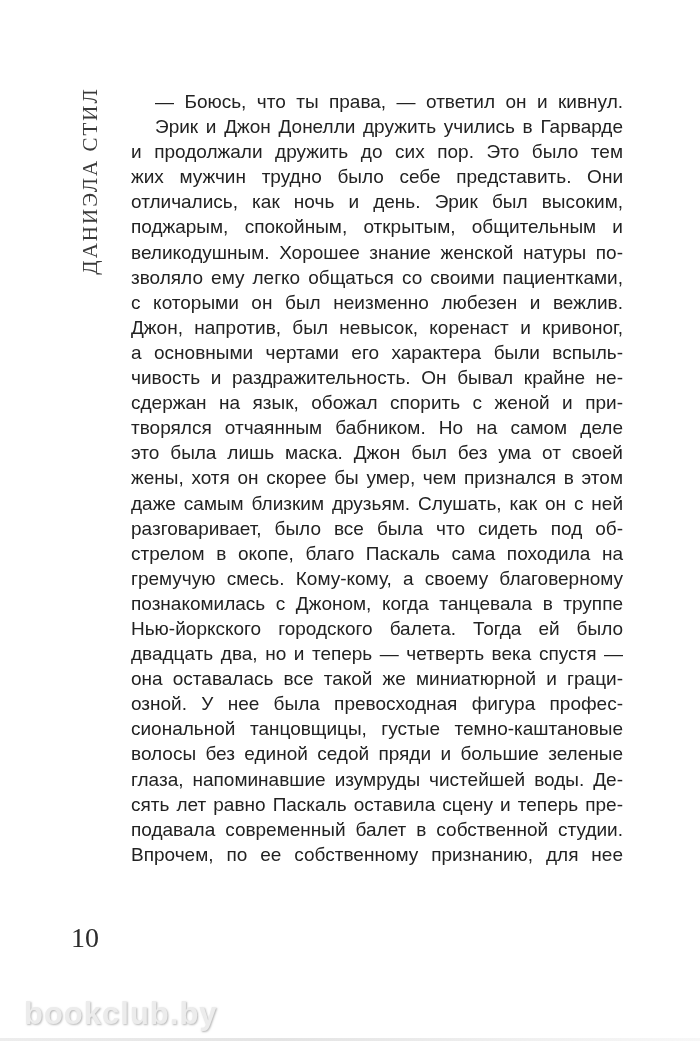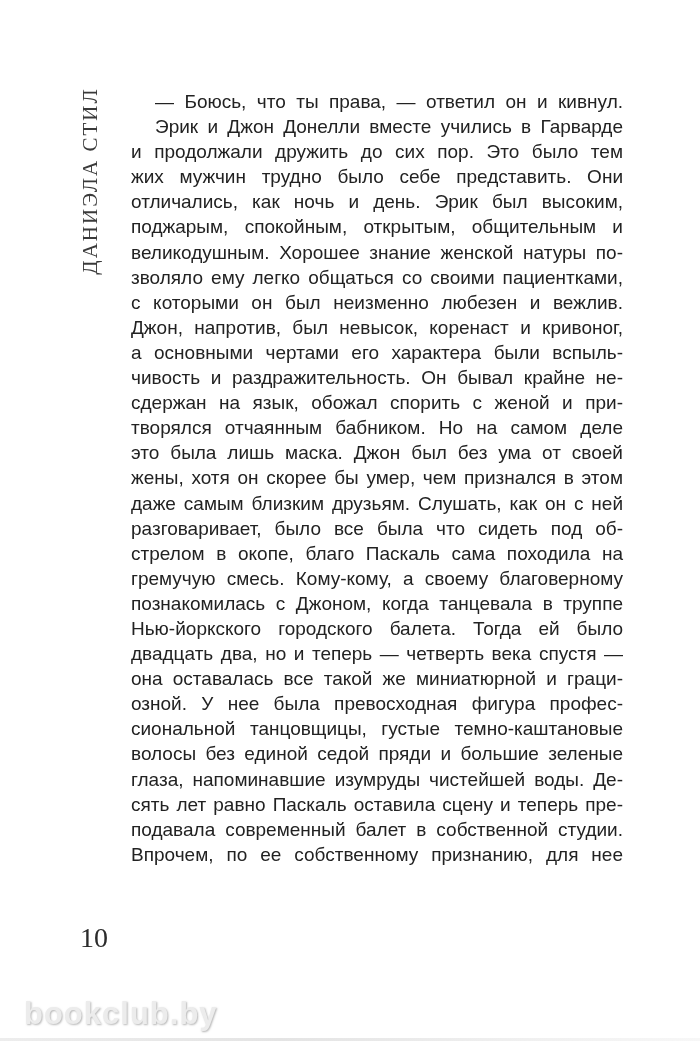--- a/index.html
+++ b/index.html
@@ -45,21 +45,21 @@
     white-space: normal;
     height: 25.1px;
     overflow: visible;
   }
   .text-block .line.indent {
     padding-left: 24px;
     width: 468px;
   }
   .page-number {
     position: absolute;
-    left: 80px;
+    left: 71px;
     top: 922px;
     font-family: "Liberation Serif", serif;
     font-size: 28px;
     color: #2b2b2b;
   }
   .watermark {
     position: absolute;
     left: 24px;
     top: 996px;
     font-family: "Liberation Sans", sans-serif;
@@ -80,21 +80,21 @@
 </style>
 </head>
 <body>
 
 <div class="page">
 
   <div class="spine">ДАНИЭЛА СТИЛ</div>
 
   <div class="text-block">
       <div class="line indent">— Боюсь, что ты права, — ответил он и кивнул.</div>
-      <div class="line indent">Эрик и Джон Донелли вместе учились в Гарварде</div>
+      <div class="line indent">Эрик и Джон Донелли дружить учились в Гарварде</div>
       <div class="line">и продолжали дружить до сих пор. Это было тем</div>
       <div class="line">жих мужчин трудно было себе представить. Они</div>
       <div class="line">отличались, как ночь и день. Эрик был высоким,</div>
       <div class="line">поджарым, спокойным, открытым, общительным и</div>
       <div class="line">великодушным. Хорошее знание женской натуры по-</div>
       <div class="line">зволяло ему легко общаться со своими пациентками,</div>
       <div class="line">с которыми он был неизменно любезен и вежлив.</div>
       <div class="line">Джон, напротив, был невысок, коренаст и кривоног,</div>
       <div class="line">а основными чертами его характера были вспыль-</div>
       <div class="line">чивость и раздражительность. Он бывал крайне не-</div>

